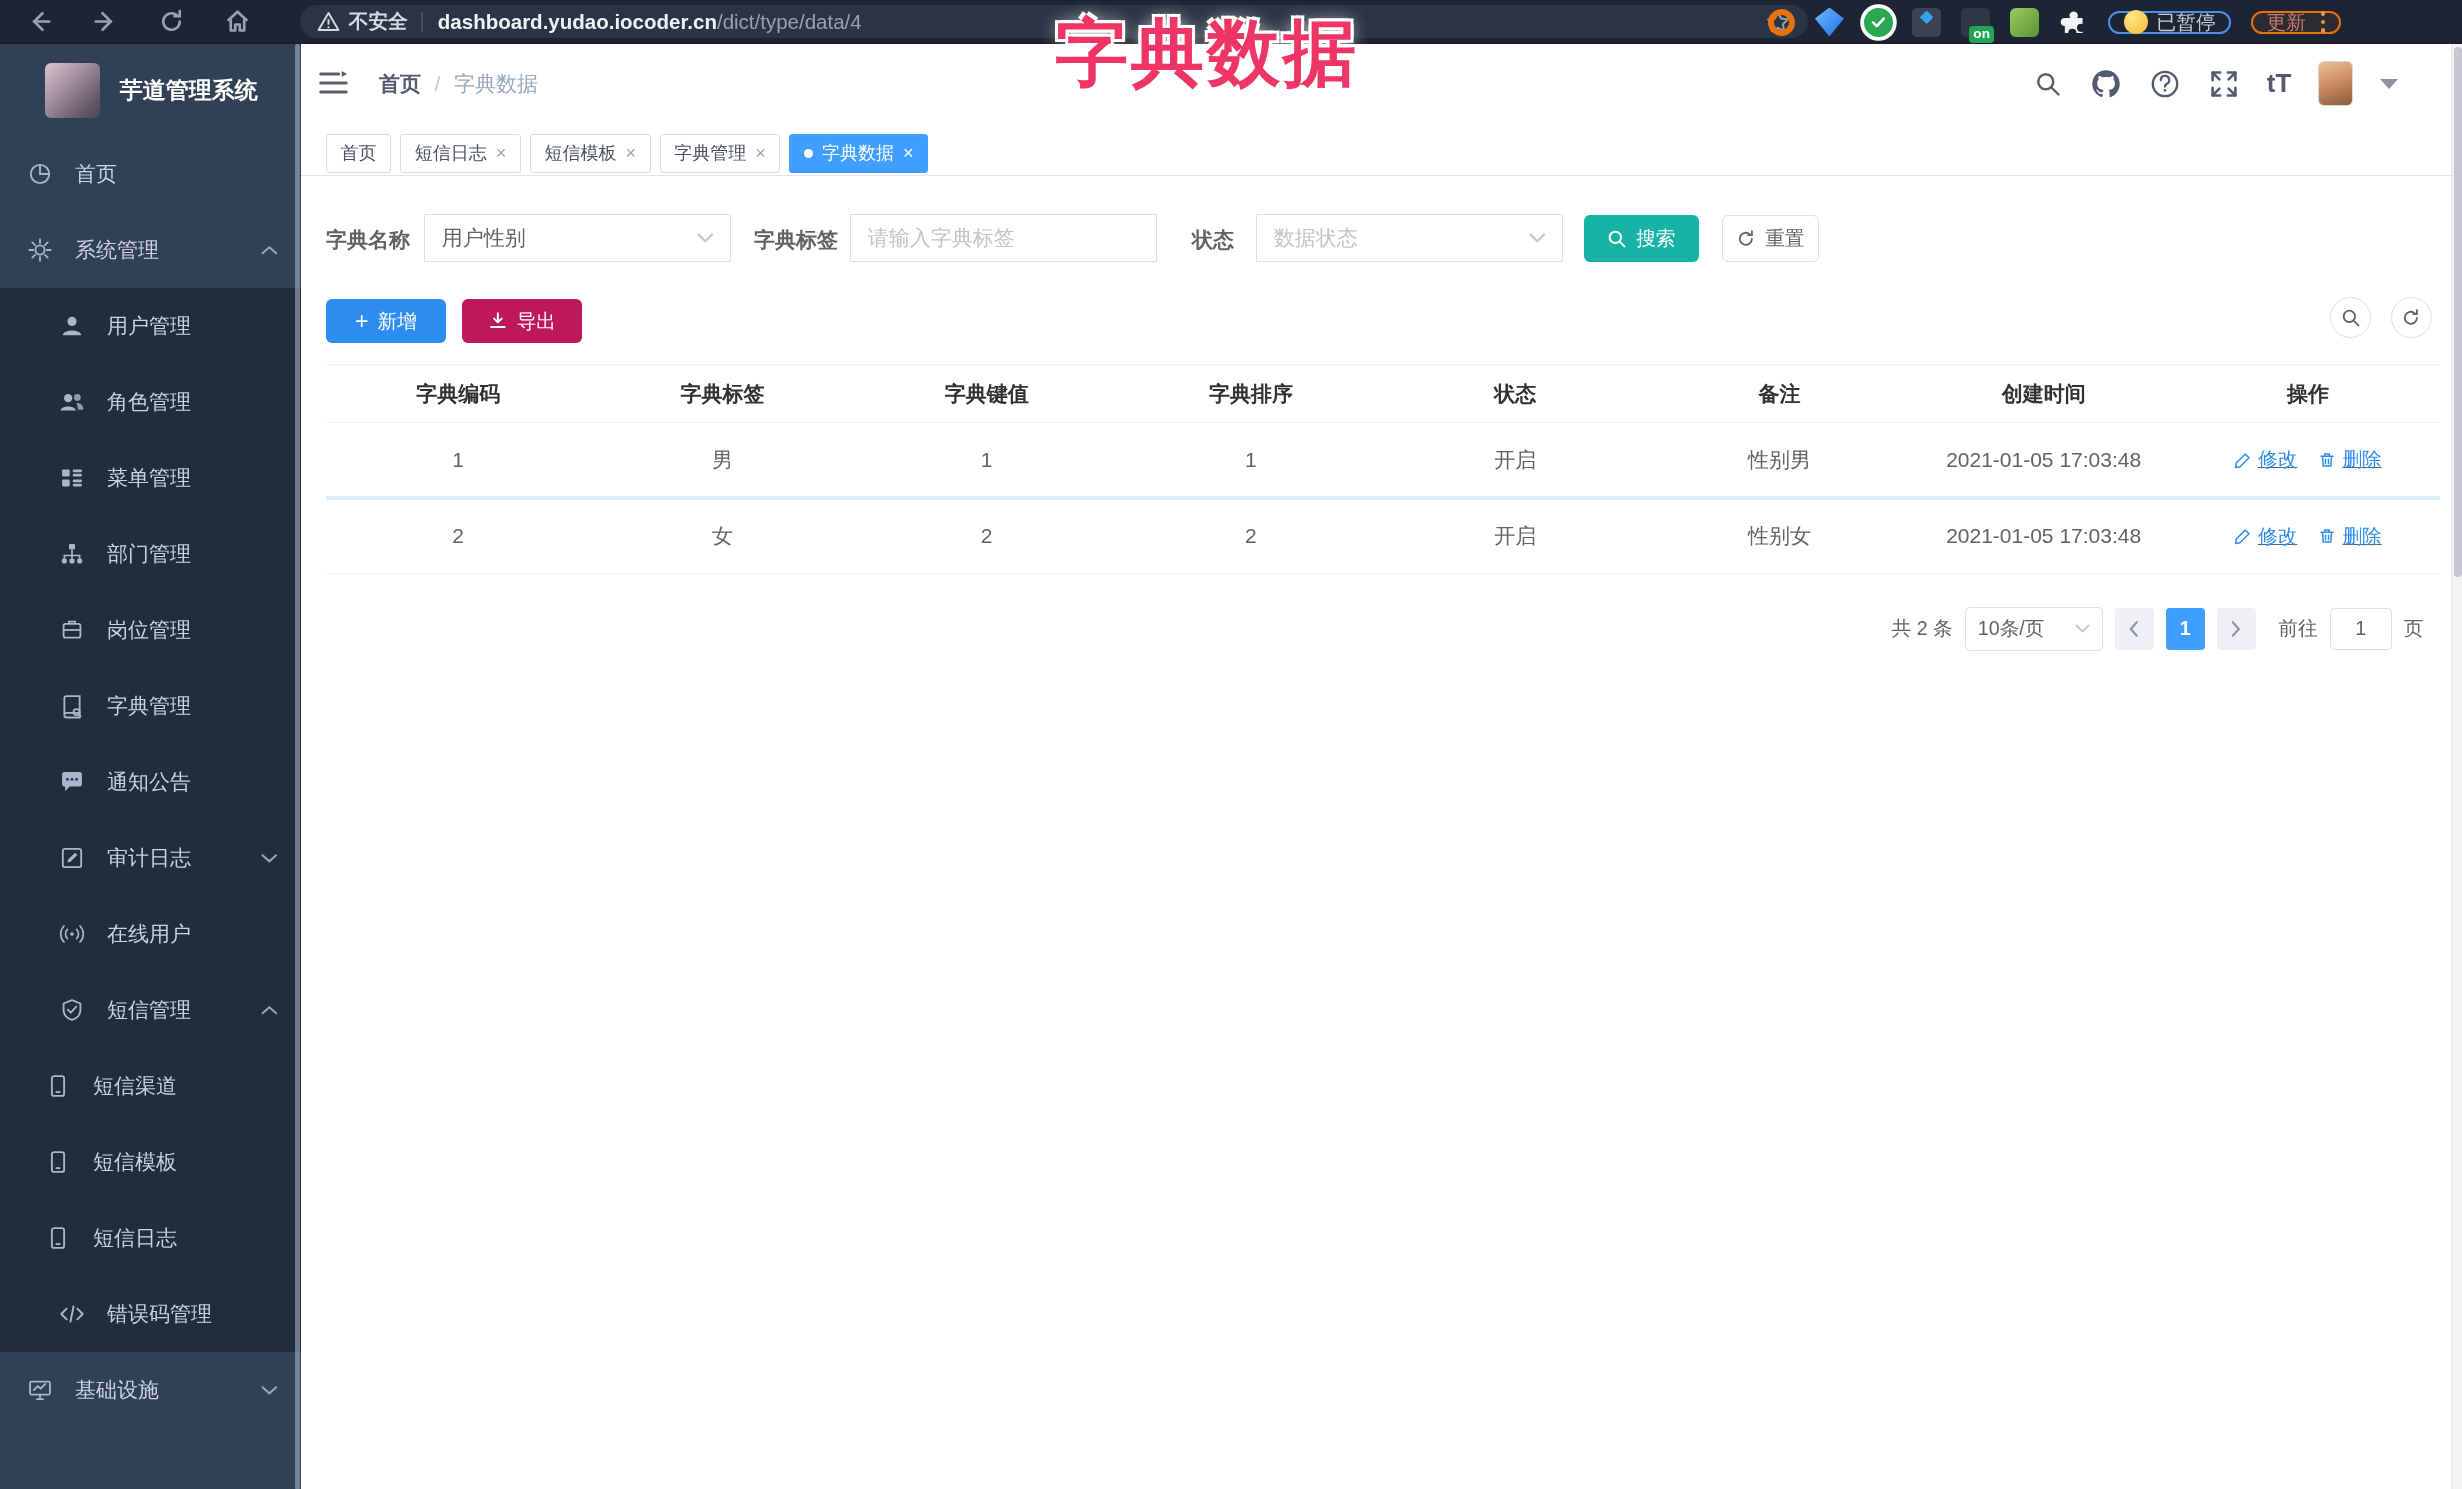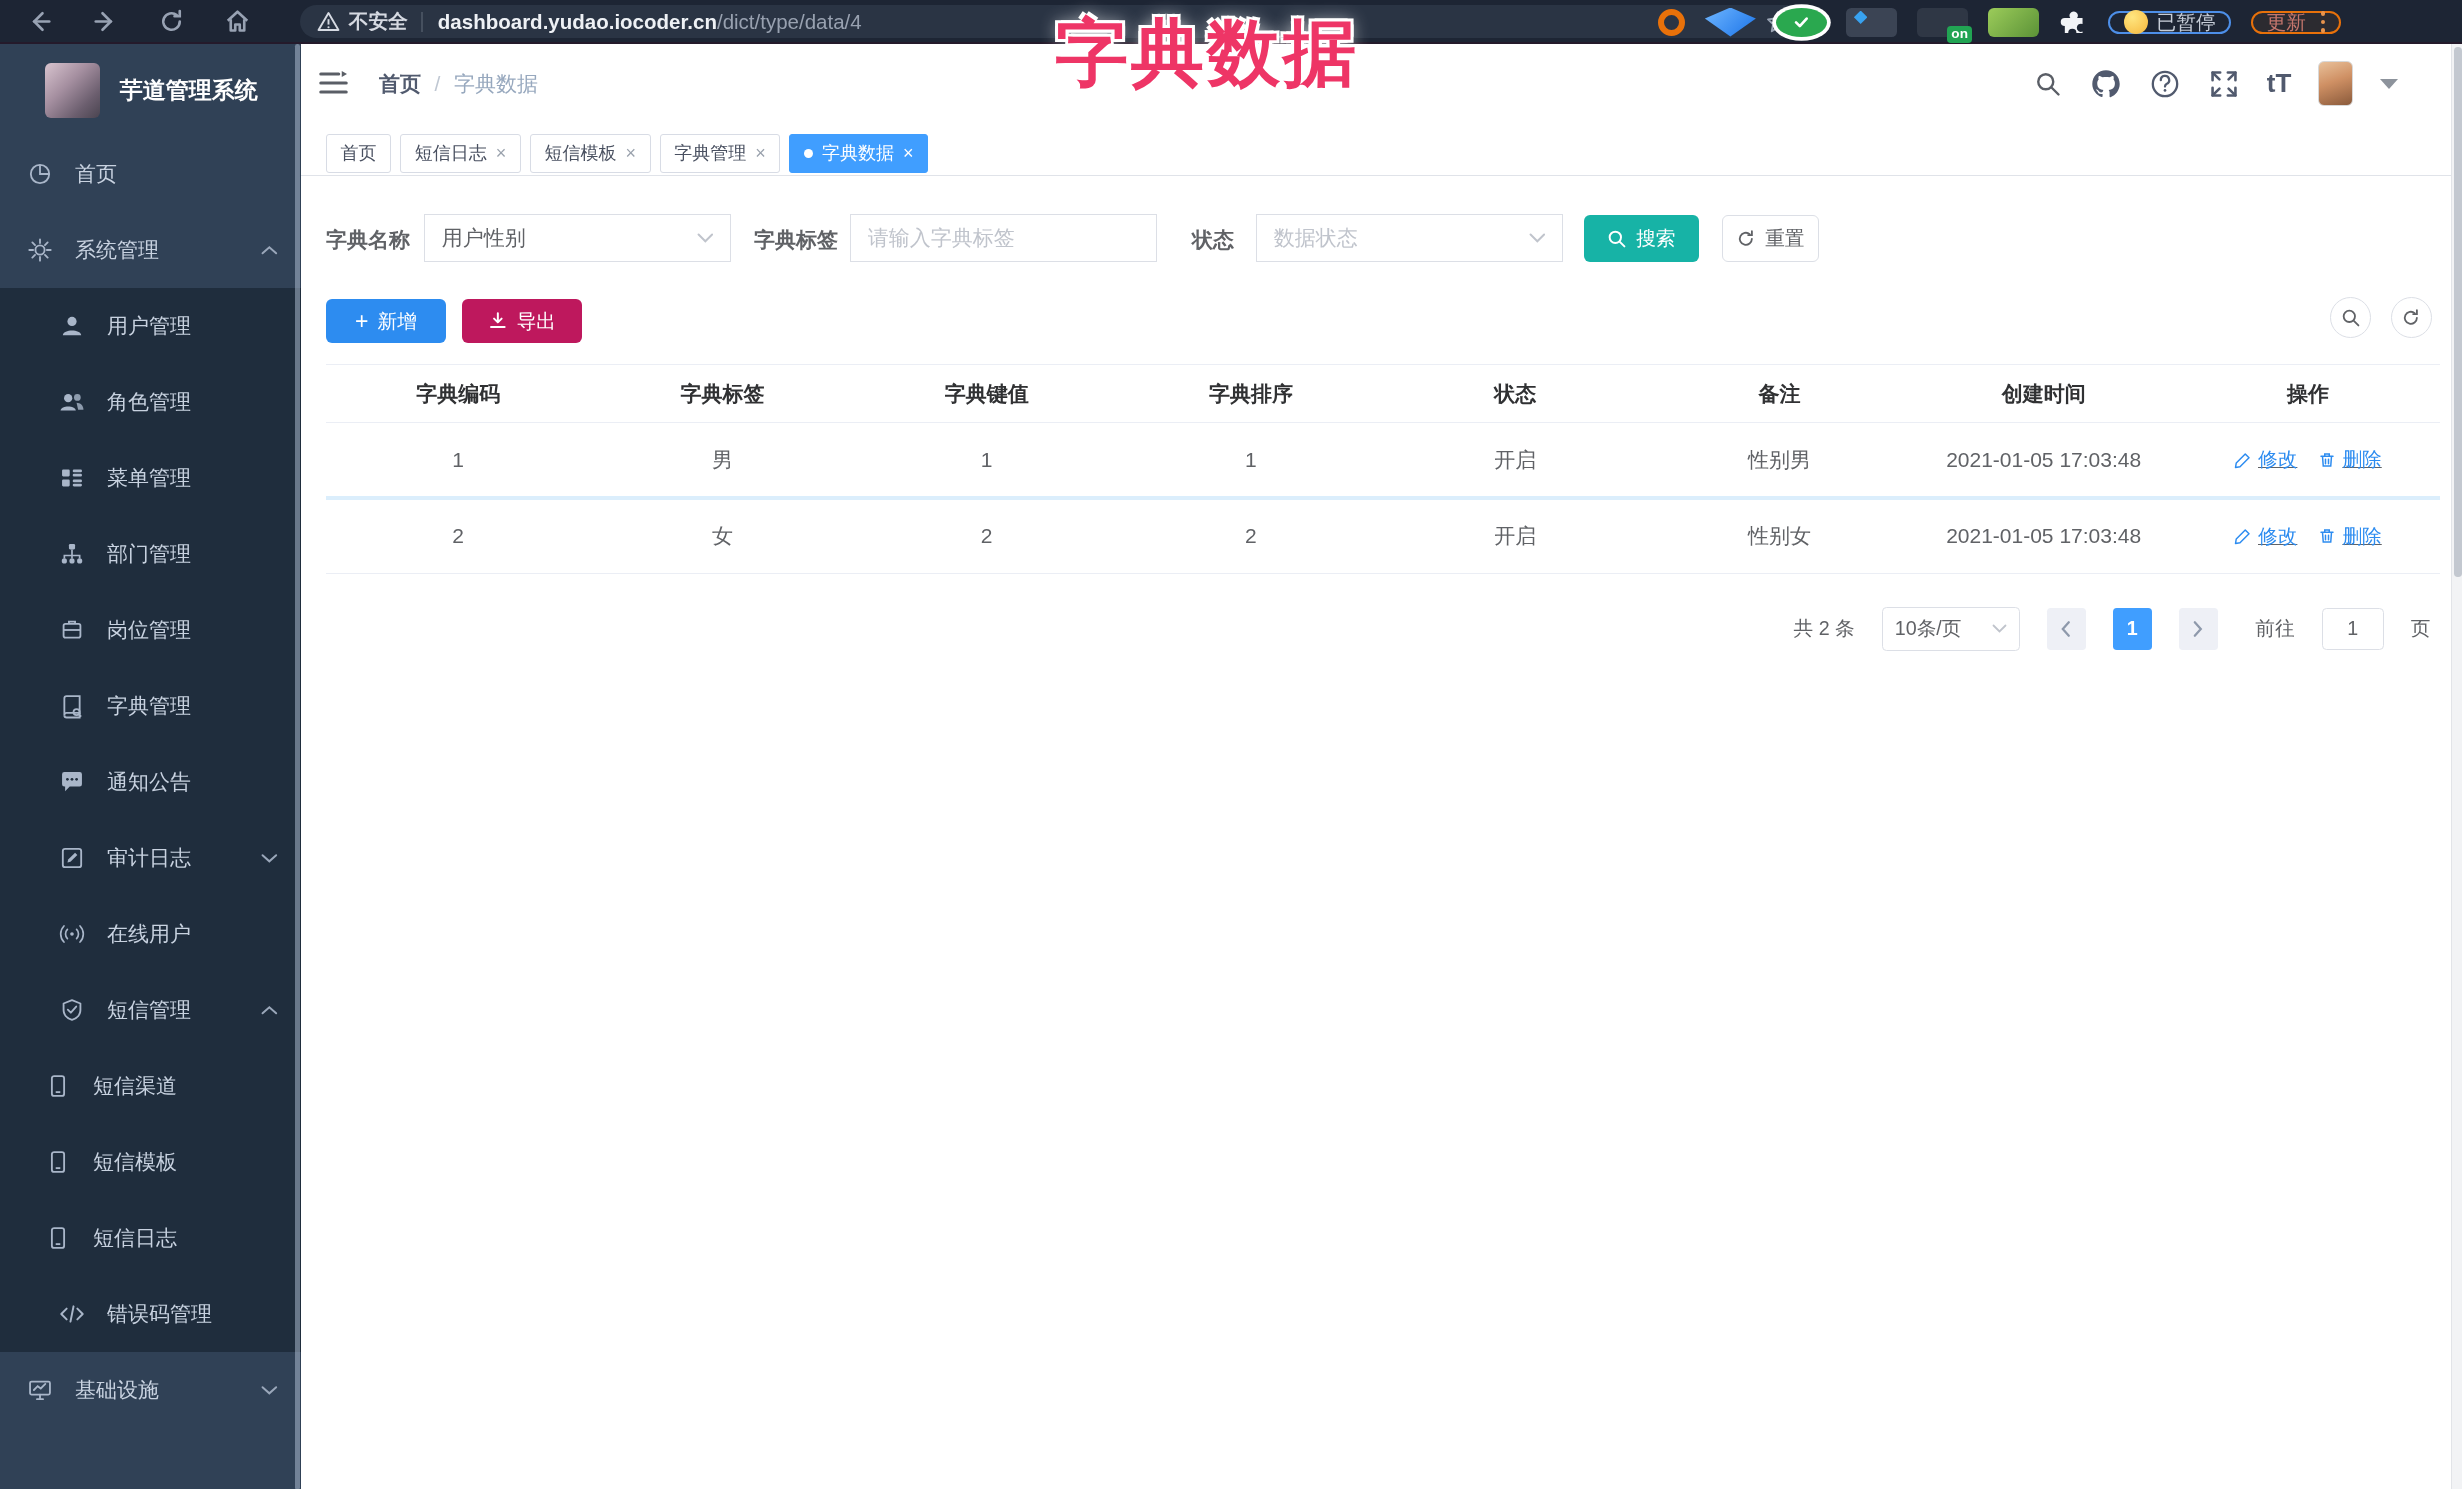--- a/index.html
+++ b/index.html
@@ -13,21 +13,21 @@
   .bnav { display:flex; align-items:center; gap:39px; padding:0 26px; }
   .bnav svg { display:block; }
   .omnibox { position:absolute; left:300px; top:5.3px; width:1508px; height:33px;
     background:#2a3444; border-radius:16.7px; display:flex; align-items:center; padding:0 16.7px; }
   .omni-sec { color:#d6dae2; font-size:19.7px; margin:0 13.6px 0 9px; font-weight:700; }
   .omni-sep { width:1.5px; height:19.7px; background:#46505f; margin-right:15px; }
   .omni-host { color:#eef1f5; font-size:20.5px; font-weight:700; }
   .omni-path { color:#98a1b0; font-size:20.5px; }
   .omni-star { margin-left:auto; }
   .bright { position:absolute; right:121px; top:0; height:44px; display:flex; align-items:center; gap:19.7px; }
-  .ext { width:51px; height:29px; border-radius:6px; position:relative; flex:0 0 auto; }
+  .ext { width:29px; height:29px; border-radius:6px; position:relative; flex:0 0 auto; }
   .ext-ring { background:transparent; border:6.8px solid #e8710a; border-radius:50%; width:27px; height:27px; }
   .ext-gem { background:linear-gradient(135deg,#6fb6ff,#1a73e8); clip-path:polygon(50% 0,100% 38%,50% 100%,0 38%); }
   .ext-check { background:#2aa84f; border-radius:50%; box-shadow:0 0 0 3.8px #fff; display:flex;align-items:center;justify-content:center; }
   .ext-toggle { background:#3b4454; border-radius:5.3px; }
   .ext-toggle:after { content:""; position:absolute; left:7.6px; top:3px; width:13.6px; height:13.6px;
     background:#38a2f0; clip-path:polygon(50% 0,100% 50%,50% 100%,0 50%); }
   .ext-on { background:#2f3745; border-radius:5.3px; }
   .ext-on .on-badge { position:absolute; right:-4.5px; bottom:-6px; background:#21a453; color:#fff;
     font-size:13.6px; font-weight:700; padding:1.5px 4.5px; border-radius:3.8px; line-height:1; }
   .ext-leaf { background:linear-gradient(135deg,#9ccc5a,#5b9237); border-radius:6px; }
@@ -107,21 +107,21 @@
   .thead { height:58px; border-bottom:0.8px solid #ebeef5; }
   .thead .cell { font-weight:700; color:#303133; }
   .tbody-row { height:73px; }
   .row-sep { height:3.8px; background:#dbeefc; }
   .row-end { height:0.8px; background:#ebeef5; }
   .cell { flex:1; text-align:center; font-size:21px; color:#606266; }
   .ops { display:flex; justify-content:center; gap:21px;text-decoration:underline; }
   .oplink { color:#2d8cf0; font-size:19.7px; display:flex; align-items:center; gap:6px; cursor:pointer; }
 
   
-  .pager { position:absolute; top:430px; right:21px; height:45px; display:flex; align-items:center; gap:27px; font-size:19.7px; color:#606266; }
+  .pager { position:absolute; top:430px; right:28px; height:45px; display:flex; align-items:center; gap:12px; font-size:19.7px; color:#606266; }
   .psel { width:138px; height:44px; border:0.8px solid #dcdfe6; border-radius:4.5px; display:flex; align-items:center;
     padding:0 12px; color:#606266; }
   .pbtn { width:39px; height:42px; border-radius:3.8px; background:#eef0f6; display:flex; align-items:center; justify-content:center; cursor:pointer; }
   .pbtn.cur { background:#409eff; color:#fff; font-weight:700; }
   .goto { width:62px; height:42px; border:0.8px solid #dcdfe6; border-radius:4.5px; text-align:center; font-size:19.7px; color:#606266; outline:none; }
 
   .page-scrollbar { position:absolute; right:0; top:44px; width:10.6px; height:1446px; background:#f2f3f5; border-left:0.8px solid #e2e4e8; }
   .page-thumb { position:absolute; left:1.5px; top:3px; width:7.6px; height:530px; background:#c3c8d0; border-radius:3.8px; }
 
   svg { display:block; }

